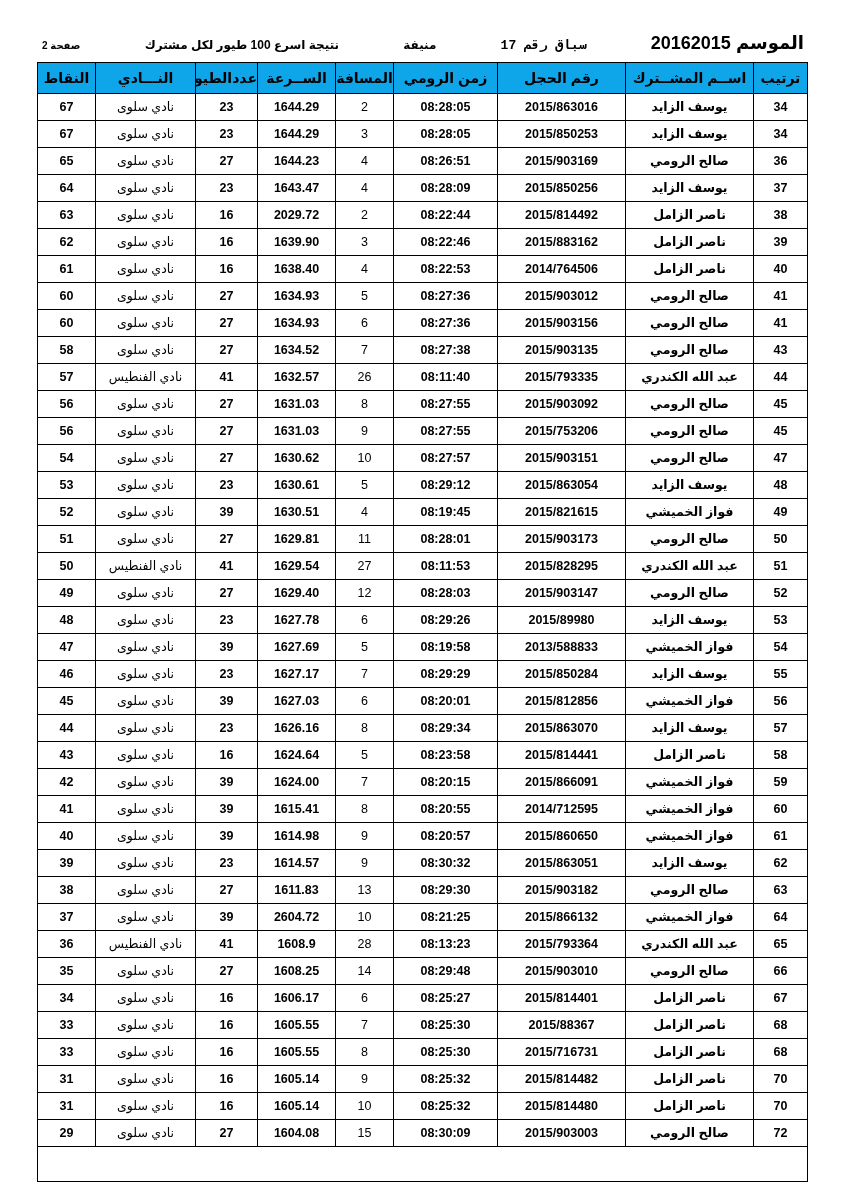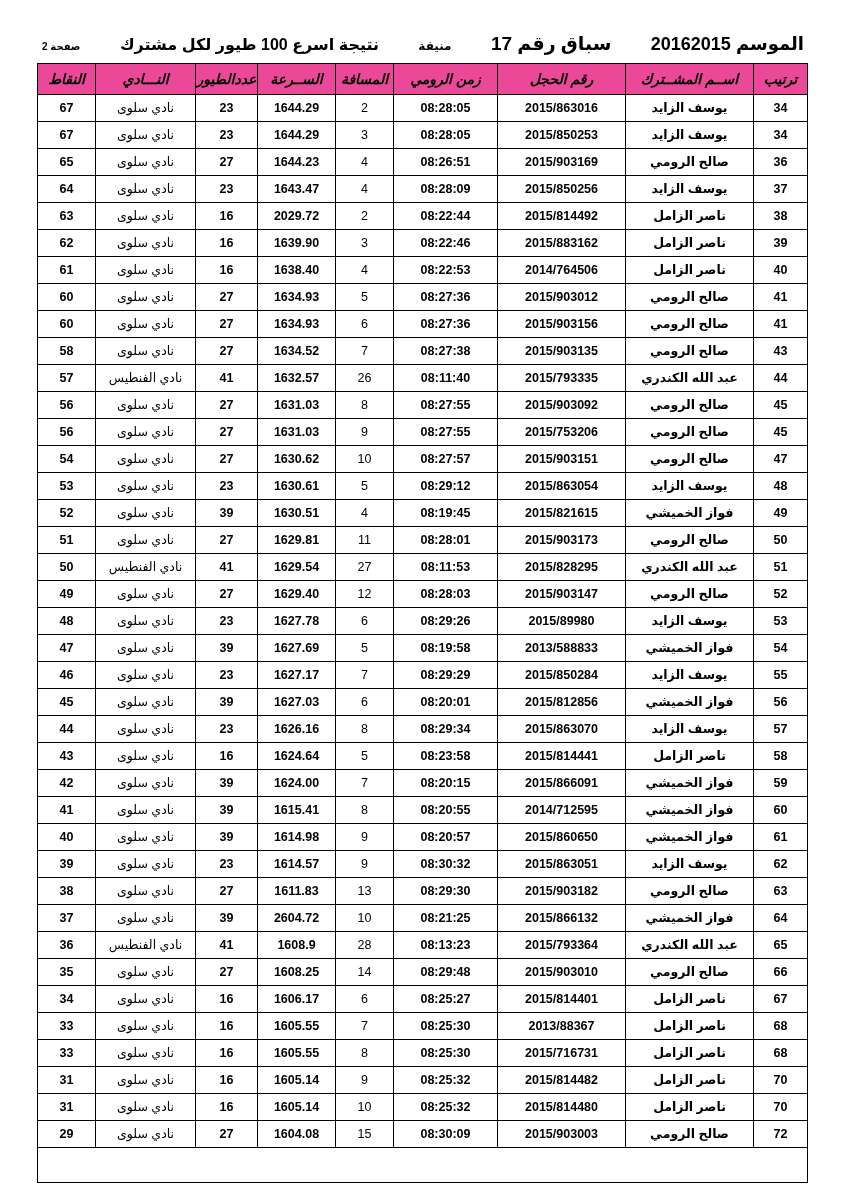--- a/index.html
+++ b/index.html
@@ -29,23 +29,23 @@
     direction: rtl;
     font-weight: bold;
     font-size: 13.5px;
     padding: 0 4px 8px 4px;
     white-space: nowrap;
   }
   .header-bar .h-item {
     display: inline-block;
   }
   .h-season { font-size: 18px; }
-  .h-race   { font-size: 19px; }
+  .h-race   { font-size: 13px; font-family: Liberation Mono, monospace; }
   .h-place  { font-size: 12px; }
-  .h-result { font-size: 16px; font-weight: bold; }
+  .h-result { font-size: 12px; font-weight: bold; }
   .h-page   { font-size: 10px; text-align: center; }
 
   table.results {
     border-collapse: collapse;
     width: 770px;
     table-layout: fixed;
     direction: rtl;
     margin: 0 auto;
   }
   table.results th,
@@ -54,26 +54,25 @@
     text-align: center;
     vertical-align: middle;
     font-size: 12.5px;
     padding: 0;
     height: 26px;
     line-height: 26px;
     overflow: hidden;
     white-space: nowrap;
   }
   table.results thead th {
-    background: #ec4899;
+    background: #0ea5e9;
     font-weight: bold;
     font-size: 14px;
     height: 30px;
     line-height: 30px;
-    font-style: italic;
   }
   
   col.c-rank   { width: 54px; }
   col.c-name   { width: 128px; }
   col.c-ring   { width: 128px; }
   col.c-time   { width: 104px; }
   col.c-dist   { width: 58px; }
   col.c-speed  { width: 78px; }
   col.c-birds  { width: 62px; }
   col.c-club   { width: 100px; }
@@ -499,21 +498,21 @@
           <td class="time">08:25:27</td>
           <td class="dist">6</td>
           <td class="speed">1606.17</td>
           <td class="birds">16</td>
           <td class="club">نادي سلوى</td>
           <td class="points">34</td>
         </tr>
         <tr>
           <td class="rank">68</td>
           <td class="name">ناصر الزامل</td>
-          <td class="ring">2013/88367</td>
+          <td class="ring">2015/88367</td>
           <td class="time">08:25:30</td>
           <td class="dist">7</td>
           <td class="speed">1605.55</td>
           <td class="birds">16</td>
           <td class="club">نادي سلوى</td>
           <td class="points">33</td>
         </tr>
         <tr>
           <td class="rank">68</td>
           <td class="name">ناصر الزامل</td>

